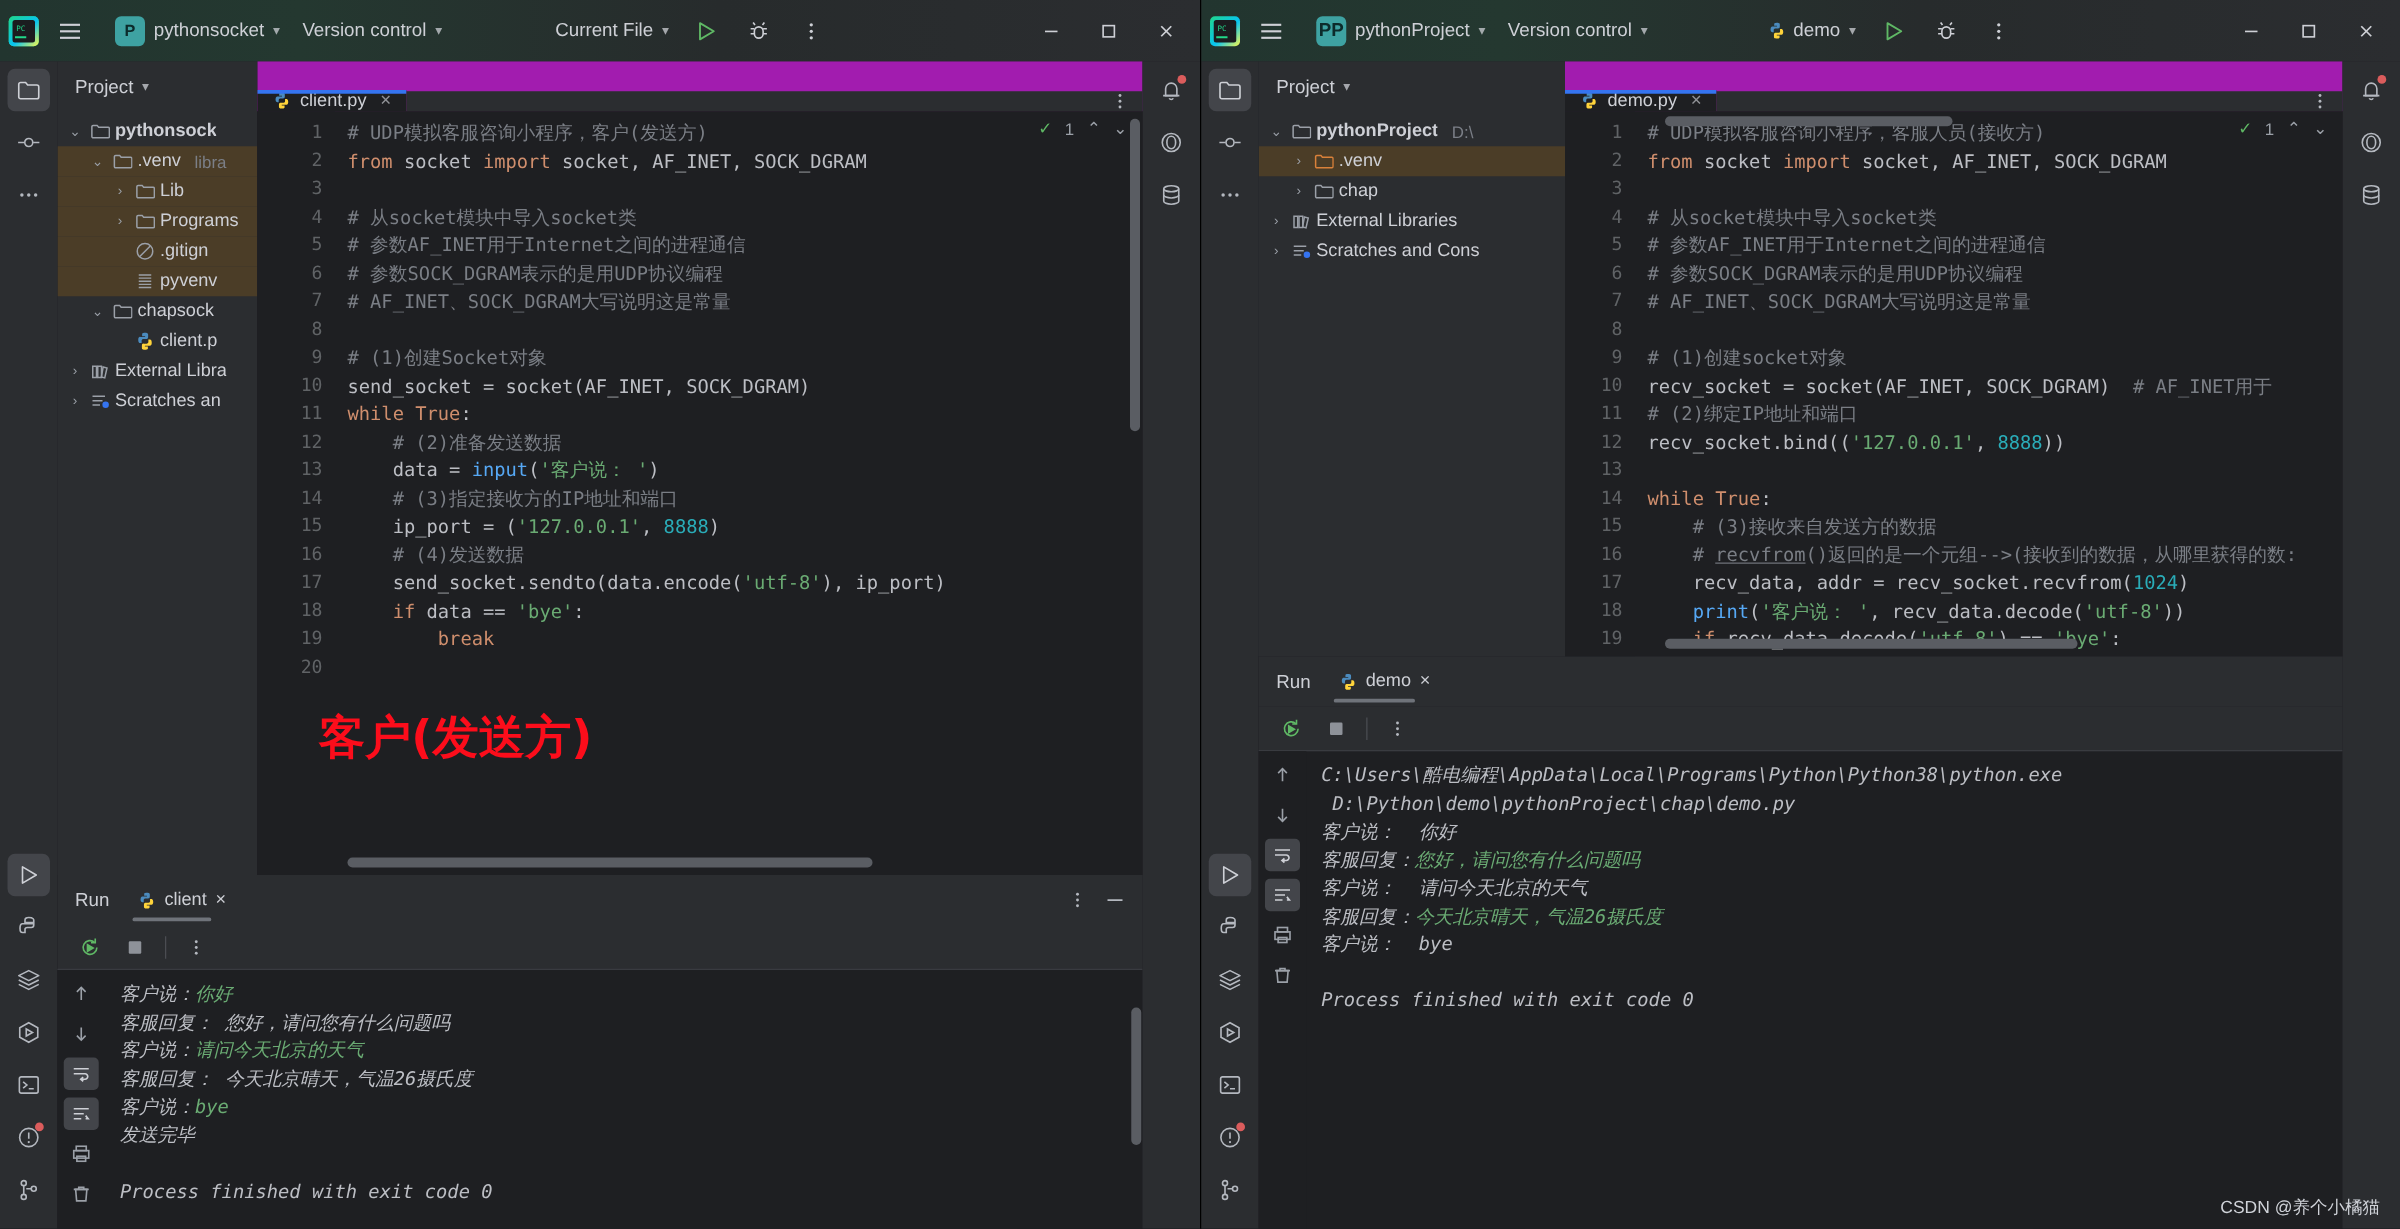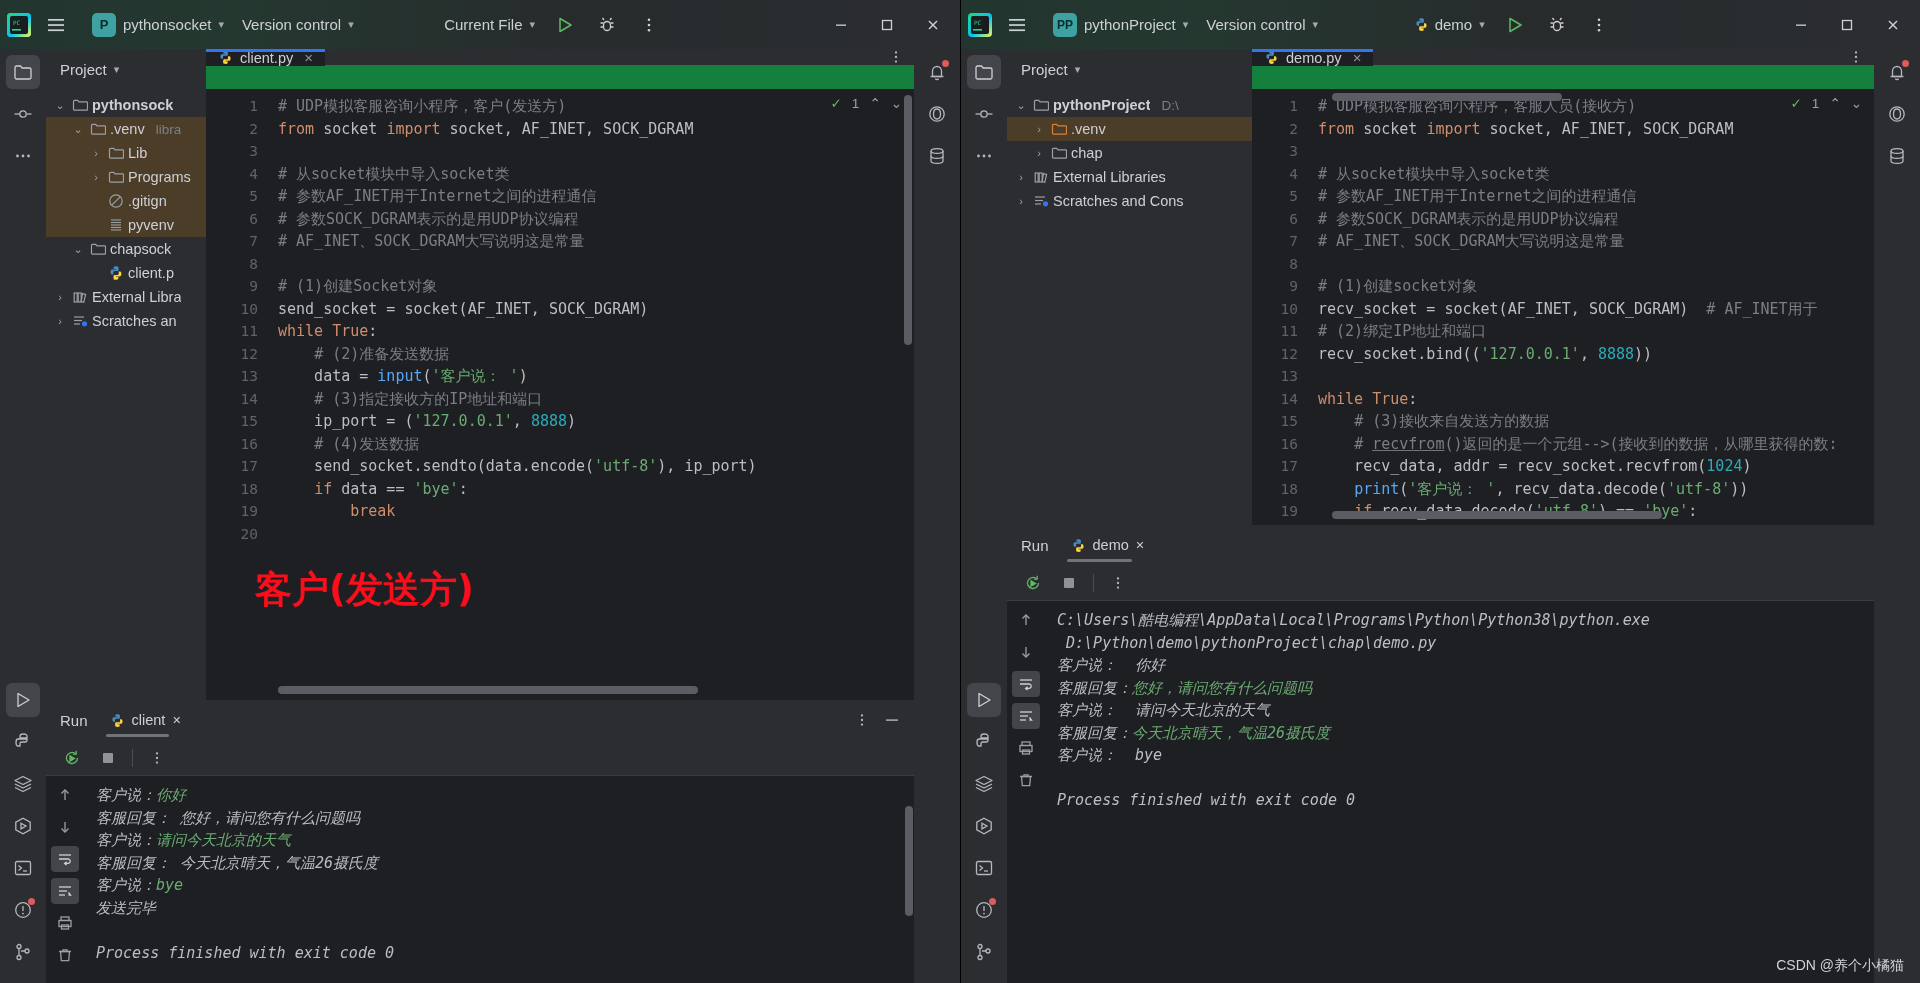--- a/index.html
+++ b/index.html
@@ -26,21 +26,21 @@
   .tb-icon {
     width: 40px; height: 40px; display: flex; align-items: center; justify-content: center;
     border-radius: 6px; color: #ced0d6;
   }
   .app-logo { width: 30px; height: 30px; display:flex; align-items:center; justify-content:center; }
   .proj-badge {
     width: 24px; height: 24px; border-radius: 5px; background: #3ea2a2;
     color: #0c2b2b; font-size: 13px; font-weight: bold;
     display: flex; align-items: center; justify-content: center; margin-right: 7px;
   }
-  .proj-badge.pp { background:#3ea2a2; font-size: 12px; }
+  .proj-badge.pp { background:#3ea2a2; font-size: 15px; }
   .tb-item {
     display: flex; align-items: center; height: 32px; padding: 0 8px;
     border-radius: 6px; color: #ced0d6; font-size: 15px; white-space: nowrap;
   }
   .chev { margin-left: 7px; opacity: .75; font-size: 11px; }
   .tb-center { display: flex; align-items: center; gap: 2px; margin-left: auto; margin-right: auto; }
   .tb-right { display: flex; align-items: center; gap: 0px; margin-left: auto; }
   .winbtn { width: 46px; height: 44px; display:flex; align-items:center; justify-content:center; color:#ced0d6; }
 
   
@@ -86,21 +86,21 @@
   .tnode.sel   { background: #4b3d27; }
   .tw { width: 16px; display:flex; align-items:center; justify-content:center; color:#9ba0a8; font-size:11px; flex-shrink:0; }
   .tlabel { overflow: hidden; }
   .tlabel.bold { font-weight: bold; }
   .tpath { color: #7b7f87; margin-left: 7px; font-size: 13.5px; }
   .ind1 { padding-left: 6px; } .ind2 { padding-left: 24px; }
   .ind3 { padding-left: 42px; }
 
   
   .editor-wrap { flex: 1 1 auto; display: flex; flex-direction: column; min-width: 0; background: #1e1f22; }
-  .tabbar { height: 40px; display: flex; align-items: flex-start; background: #15803d; }
+  .tabbar { height: 40px; display: flex; align-items: flex-end; background: #a21caf; }
   .etab {
     display: flex; align-items: center; gap: 7px; padding: 0 12px;
     color: #ced0d6; font-size: 14.5px; position: relative; background: #1e1f22;
   }
   .etab::after {
     content: ''; position: absolute; left: 0; right: 0; top: 0; height: 3px; background: #3574f0;
   }
   .etab .x { opacity: .65; font-size: 15px; margin-left: 4px; }
   .tabbar-fill { flex: 1 1 auto; background: #2b2d30; display: flex; align-items: center; justify-content: flex-end; padding-right: 10px; }
 

